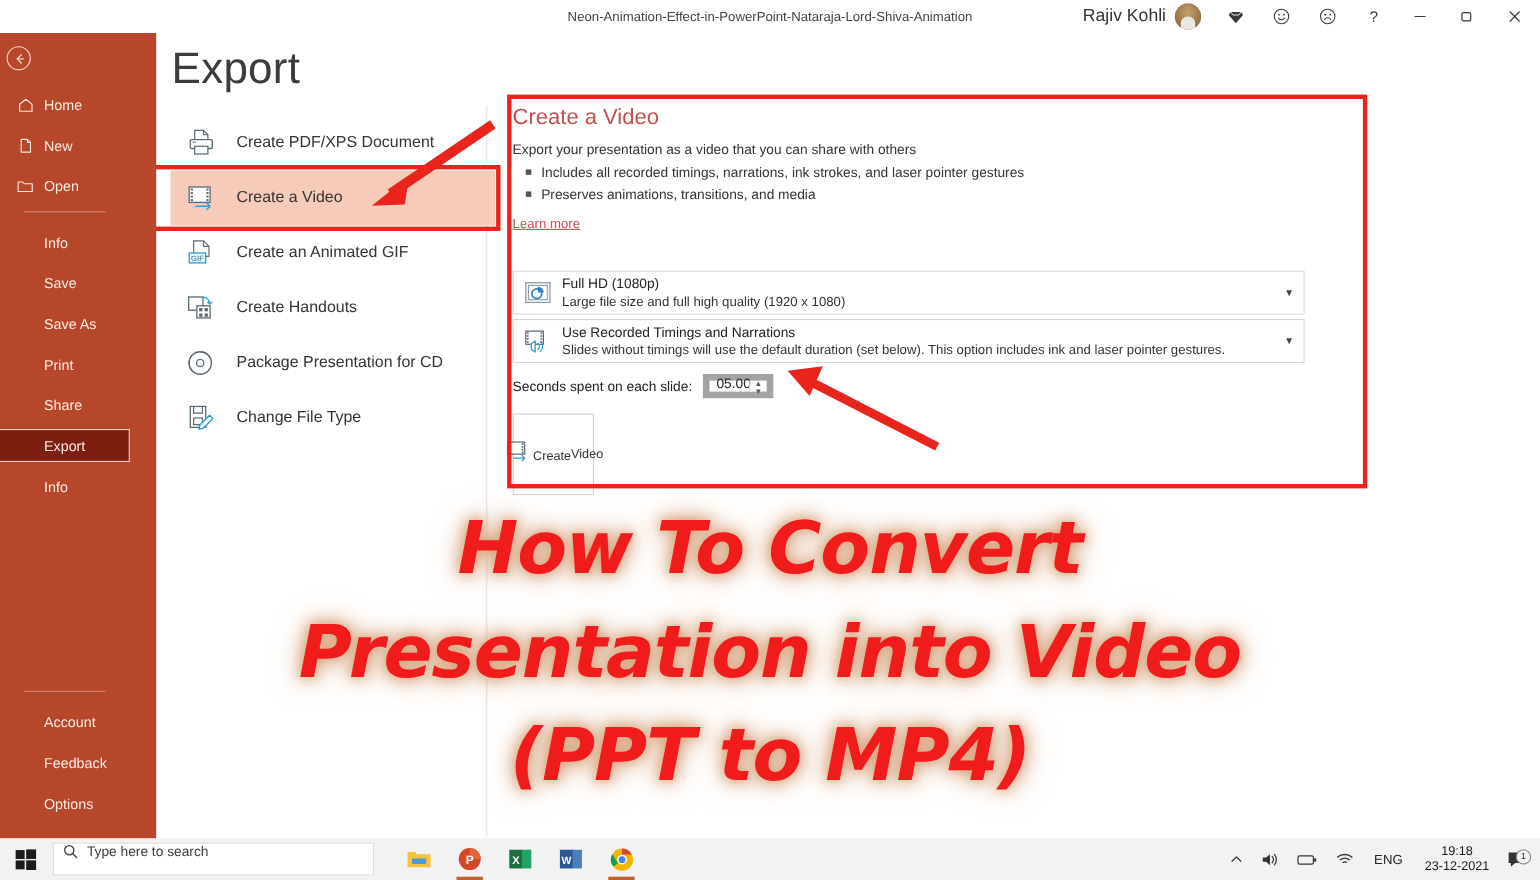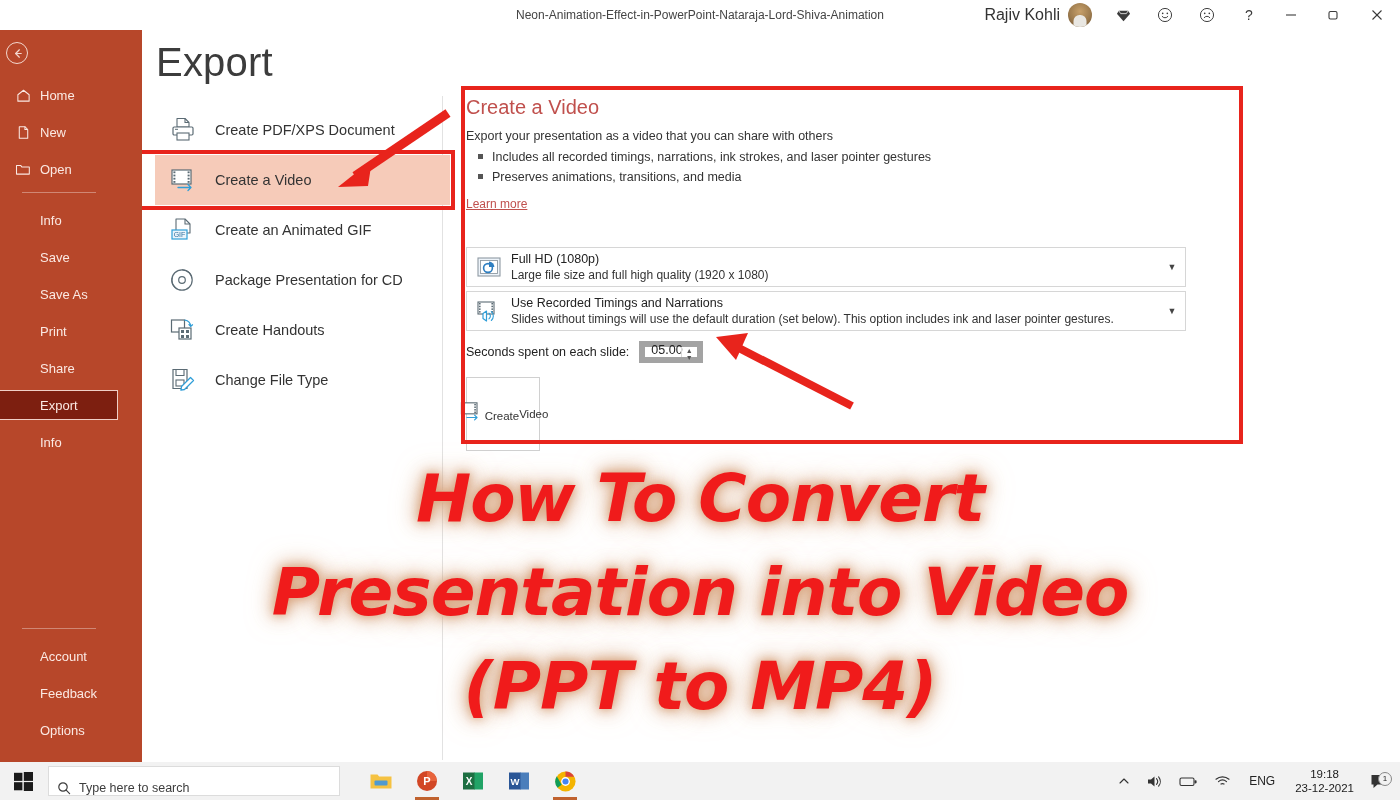--- a/index.html
+++ b/index.html
@@ -189,21 +189,21 @@
   
   .taskbar {
     position: absolute; left: 0; bottom: 0; width: 1400px; height: 38px;
     background: #f2f2f2; z-index: 50; display: flex; align-items: center;
   }
   .start {
     width: 46px; height: 38px; display: flex; align-items: center; justify-content: center;
   }
   .search-box {
     width: 292px; height: 30px; background: #ffffff; border: 1px solid #dcdcdc;
-    display: flex; align-items: flex-end; margin-left: 2px;
+    display: flex; align-items: flex-start; margin-left: 2px;
   }
   .search-box .si { width: 30px; display: flex; align-items: center; justify-content: center; }
   .search-ph { font-size: 12.5px; color: #3d3d3d; }
   .tb-apps { display: flex; align-items: center; margin-left: 18px; height: 38px; }
   .tb-app {
     width: 46px; height: 38px; position: relative;
     display: flex; align-items: center; justify-content: center;
   }
   .tb-app.open::after {
     content: ""; position: absolute; bottom: 0; left: 11px; width: 24px; height: 3px;
@@ -398,44 +398,44 @@
           <rect x="3" y="13" width="15" height="9" fill="#eaf4fb" stroke="#2f9ed8" stroke-width="1.2"></rect>
           <text x="10.5" y="20" font-family="Liberation Sans, sans-serif" font-size="7" fill="#2f6f9e" text-anchor="middle">GIF</text>
         </svg>
       </span>
       <span class="exp-lb">Create an Animated GIF</span>
     </div>
 
     <div class="exp-item">
       <span class="exp-ic">
         <svg width="28" height="26" viewBox="0 0 28 26">
-          <circle cx="13" cy="13" r="10.2" fill="#fff" stroke="#5b6b74" stroke-width="1.2"></circle>
-          <circle cx="13" cy="13" r="3.3" fill="#fff" stroke="#5b6b74" stroke-width="1.2"></circle>
-          <path d="M13 2.8A10.2 10.2 0 0 1 22.4 9" fill="none" stroke="#5b6b74" stroke-width="1.1"></path>
-          <path d="M6.4 20.6A10.2 10.2 0 0 1 3.1 11" fill="none" stroke="#5b6b74" stroke-width="1.1"></path>
-        </svg>
-      </span>
-      <span class="exp-lb">Package Presentation for CD</span>
-    </div>
-
-    <div class="exp-item">
-      <span class="exp-ic">
-        <svg width="28" height="26" viewBox="0 0 28 26">
           <rect x="2.5" y="3" width="13" height="12" fill="#fff" stroke="#5b6b74" stroke-width="1.2"></rect>
           <rect x="10" y="11" width="12" height="11" fill="#fff" stroke="#5b6b74" stroke-width="1.2"></rect>
           <g fill="#5b6b74">
             <rect x="12" y="13" width="3" height="3"></rect>
               <rect x="17" y="13" width="3" height="3"></rect>
             <rect x="12" y="18" width="3" height="3"></rect>
               <rect x="17" y="18" width="3" height="3"></rect>
           </g>
           <path d="M16 3.2a6 6 0 0 1 5.6 6.2l-1.6-1.8m1.6 1.8l1.9-1.6" fill="none" stroke="#2f9ed8" stroke-width="1.3" stroke-linecap="round" stroke-linejoin="round"></path>
         </svg>
       </span>
       <span class="exp-lb">Create Handouts</span>
+    </div>
+
+    <div class="exp-item">
+      <span class="exp-ic">
+        <svg width="28" height="26" viewBox="0 0 28 26">
+          <circle cx="13" cy="13" r="10.2" fill="#fff" stroke="#5b6b74" stroke-width="1.2"></circle>
+          <circle cx="13" cy="13" r="3.3" fill="#fff" stroke="#5b6b74" stroke-width="1.2"></circle>
+          <path d="M13 2.8A10.2 10.2 0 0 1 22.4 9" fill="none" stroke="#5b6b74" stroke-width="1.1"></path>
+          <path d="M6.4 20.6A10.2 10.2 0 0 1 3.1 11" fill="none" stroke="#5b6b74" stroke-width="1.1"></path>
+        </svg>
+      </span>
+      <span class="exp-lb">Package Presentation for CD</span>
     </div>
 
     <div class="exp-item">
       <span class="exp-ic">
         <svg width="28" height="26" viewBox="0 0 28 26">
           <path d="M4 2.5h14v19H4z" fill="#fff" stroke="#5b6b74" stroke-width="1.2"></path>
           <path d="M7 2.5v6h8v-6" fill="none" stroke="#5b6b74" stroke-width="1.1"></path>
           <rect x="7" y="13" width="8" height="6" fill="none" stroke="#5b6b74" stroke-width="1.1"></rect>
           <path d="M21.5 10.5l3 3-9 9-3.6.6.6-3.6z" fill="#fff" stroke="#2f9ed8" stroke-width="1.3" stroke-linejoin="round"></path>
         </svg>

